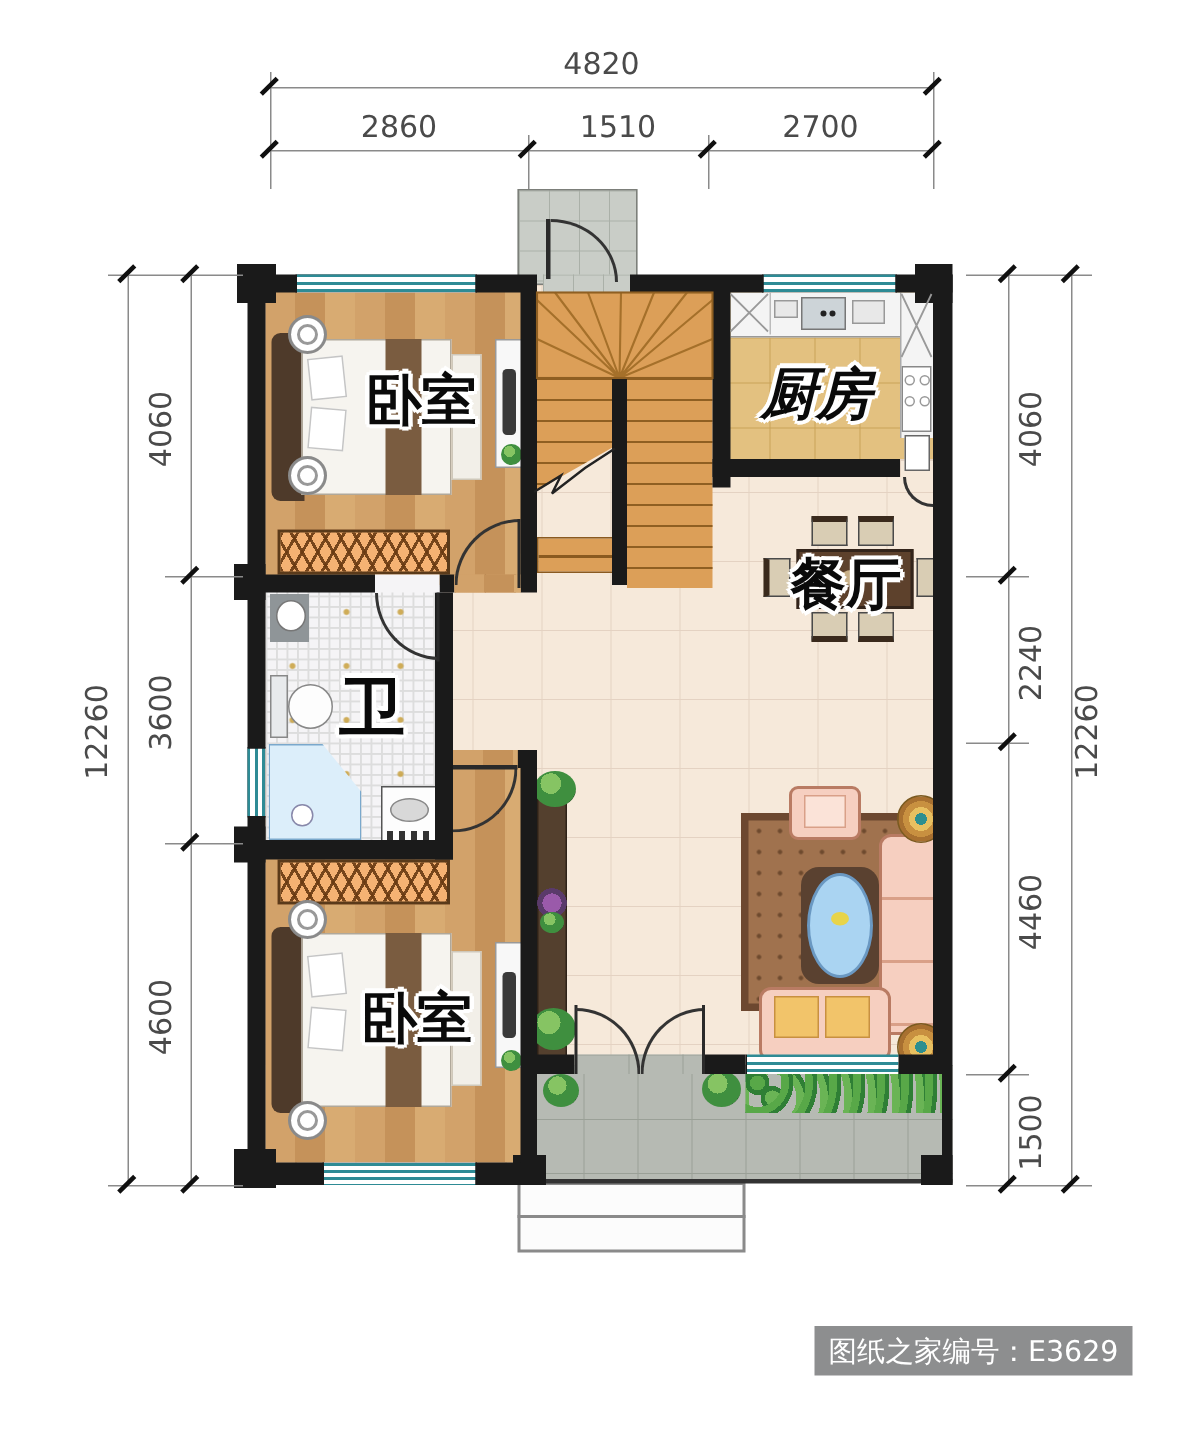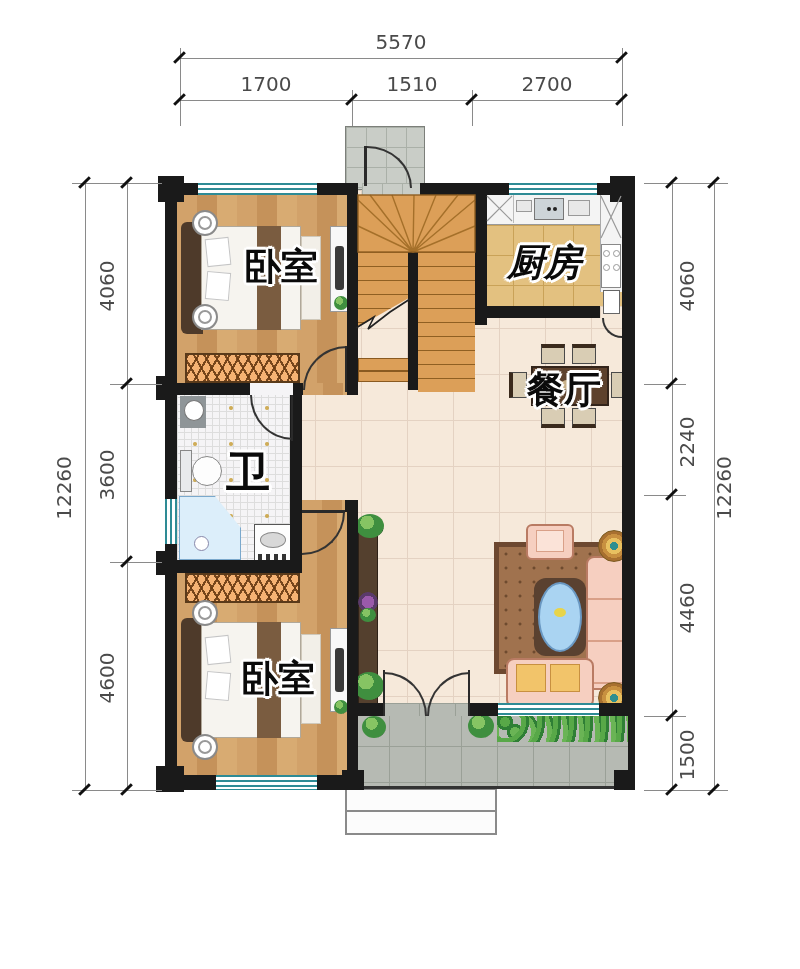--- a/index.html
+++ b/index.html
@@ -224,27 +224,27 @@
   <div class="room-label" style="left:248px;top:472px;font-size:44px;">卫</div>
   <div class="room-label" style="left:278px;top:679px;">卧室</div>
 
   <div class="dl-v" style="left:180px;top:48px;height:78px;"></div>
   <div class="dl-v" style="left:352px;top:90px;height:36px;"></div>
   <div class="dl-v" style="left:472px;top:90px;height:36px;"></div>
   <div class="dl-v" style="left:622px;top:48px;height:78px;"></div>
   <div class="dl-h" style="left:180px;top:58px;width:442px;"></div>
   <div class="tick" style="left:172px;top:56px;"></div>
   <div class="tick" style="left:614px;top:56px;"></div>
-  <div class="dim-text" style="left:361px;top:30px;width:80px;">5570</div>
+  <div class="dim-text" style="left:361px;top:30px;width:80px;">4820</div>
   <div class="dl-h" style="left:180px;top:100px;width:442px;"></div>
   <div class="tick" style="left:172px;top:98px;"></div>
   <div class="tick" style="left:344px;top:98px;"></div>
   <div class="tick" style="left:464px;top:98px;"></div>
   <div class="tick" style="left:614px;top:98px;"></div>
-  <div class="dim-text" style="left:226px;top:72px;width:80px;">1700</div>
+  <div class="dim-text" style="left:226px;top:72px;width:80px;">2860</div>
   <div class="dim-text" style="left:372px;top:72px;width:80px;">1510</div>
   <div class="dim-text" style="left:507px;top:72px;width:80px;">2700</div>
 
   <div class="dl-h" style="left:72px;top:183px;width:90px;"></div>
   <div class="dl-h" style="left:110px;top:384px;width:52px;"></div>
   <div class="dl-h" style="left:110px;top:562px;width:52px;"></div>
   <div class="dl-h" style="left:72px;top:790px;width:90px;"></div>
   <div class="dl-v" style="left:85px;top:183px;height:607px;"></div>
   <div class="dl-v" style="left:127px;top:183px;height:607px;"></div>
   <div class="tick" style="left:77px;top:181px;"></div>
@@ -271,14 +271,15 @@
   <div class="tick" style="left:664px;top:714px;"></div>
   <div class="tick" style="left:664px;top:788px;"></div>
   <div class="tick" style="left:706px;top:181px;"></div>
   <div class="tick" style="left:706px;top:788px;"></div>
   <div class="dim-text vtext" style="left:647px;top:274px;width:80px;">4060</div>
   <div class="dim-text vtext" style="left:647px;top:430px;width:80px;">2240</div>
   <div class="dim-text vtext" style="left:647px;top:596px;width:80px;">4460</div>
   <div class="dim-text vtext" style="left:647px;top:743px;width:80px;">1500</div>
   <div class="dim-text vtext" style="left:684px;top:476px;width:80px;">12260</div>
 
+  <div class="stamp">图纸之家编号：E3629</div>
 
 </div>
 
 </body></html>

